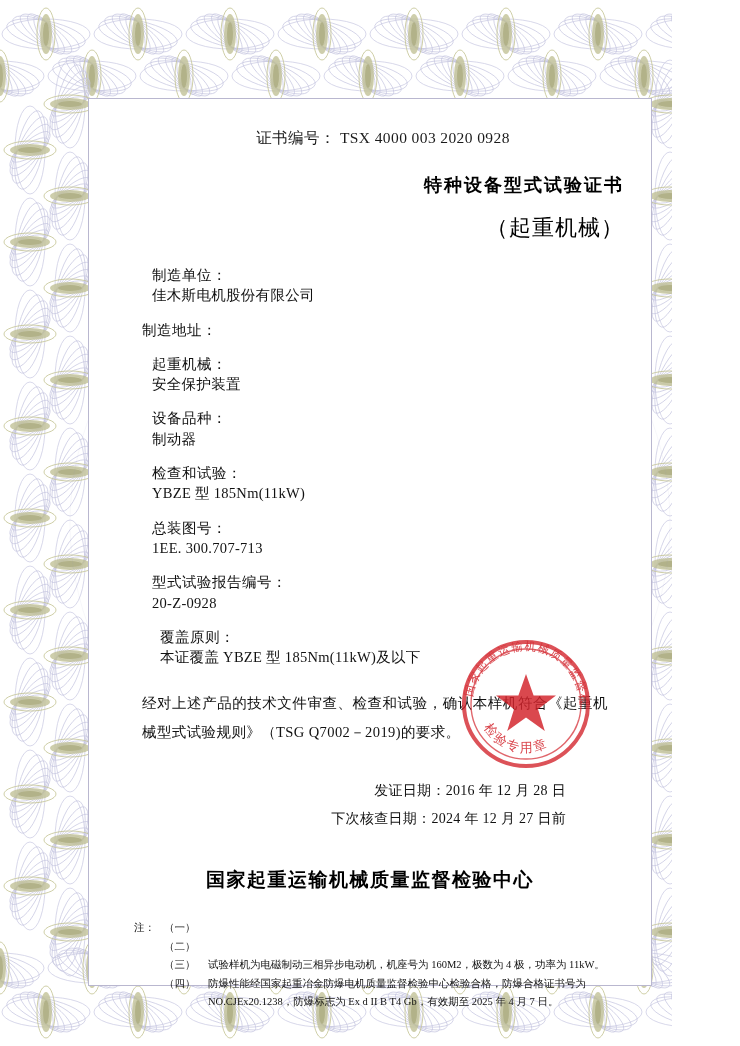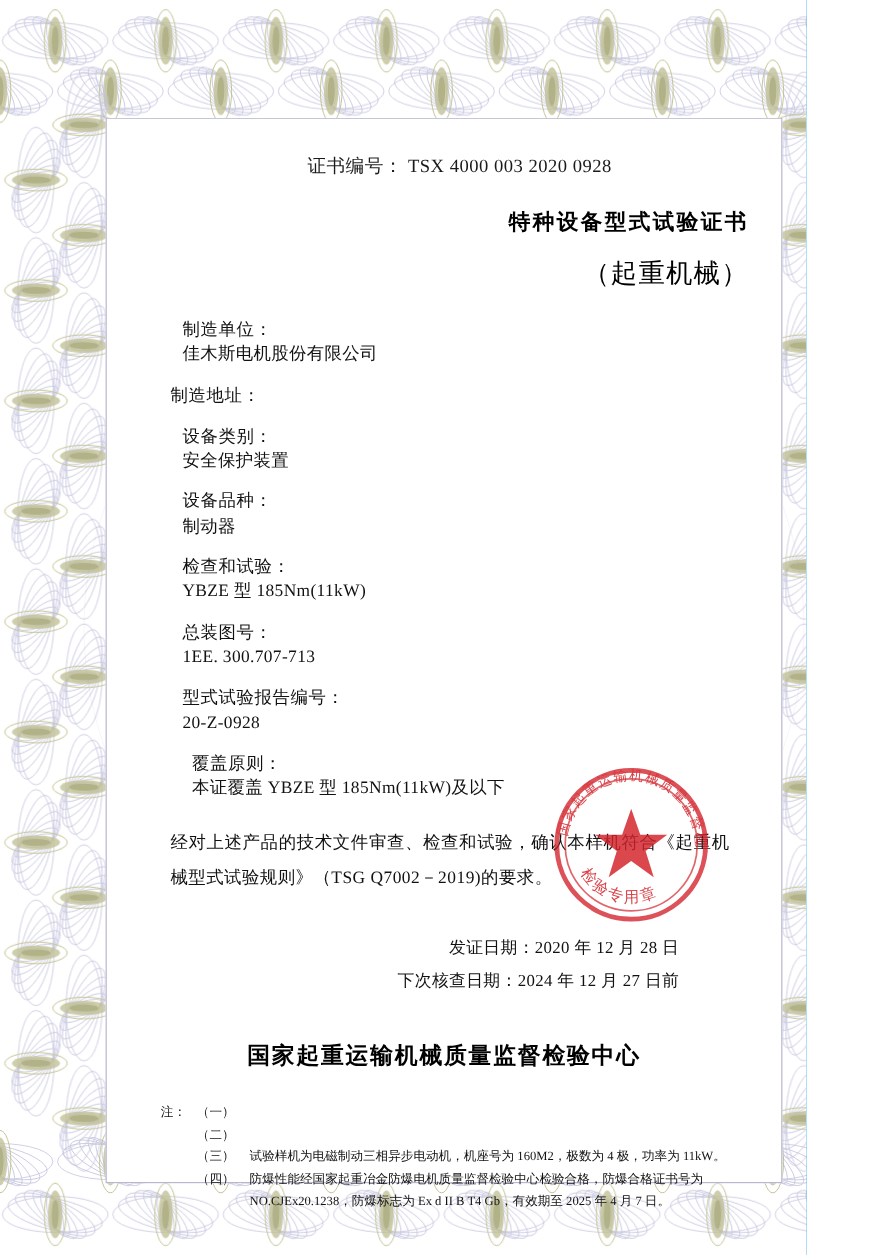--- a/index.html
+++ b/index.html
@@ -5,21 +5,21 @@
   html, body {
     margin: 0;
     padding: 0;
     background: #ffffff;
   }
   #page {
     position: relative;
     width: 672px;
     height: 1046px;
     overflow: hidden;
-    background: #0ea5e9;
+    background: #15803d;
     font-family: "Liberation Serif", serif;
   }
 
   
   .border-bg {
     position: absolute;
     inset: 0;
     background: #ffffff;
   }
   .border-bg svg { display: block; }
@@ -309,21 +309,21 @@
 
     <div class="fields">
       <div class="field-row">
         <span class="field-label">制造单位：</span>
         <span class="field-value">佳木斯电机股份有限公司</span>
       </div>
       <div class="field-row">
         <span class="field-label">制造地址：</span>
       </div>
       <div class="field-row">
-        <span class="field-label">设备类别：</span>
+        <span class="field-label">起重机械：</span>
         <span class="field-value">安全保护装置</span>
       </div>
       <div class="field-row">
         <span class="field-label">设备品种：</span>
         <span class="field-value">制动器</span>
       </div>
       <div class="field-row">
         <span class="field-label">检查和试验：</span>
         <span class="field-value">YBZE 型 185Nm(11kW)</span>
       </div>
@@ -337,21 +337,21 @@
       </div>
       <div class="field-row indent">
         <span class="field-label">覆盖原则：</span>
         <span class="field-value">本证覆盖 YBZE 型 185Nm(11kW)及以下</span>
       </div>
     </div>
 
     <div class="statement">经对上述产品的技术文件审查、检查和试验，确认本样机符合《起重机械型式试验规则》（TSG Q7002－2019)的要求。</div>
 
     <div class="dates">
-      <div>发证日期：2020 年 12 月 28 日</div>
+      <div>发证日期：2016 年 12 月 28 日</div>
       <div>下次核查日期：2024 年 12 月 27 日前</div>
     </div>
 
     <div class="issuer">国家起重运输机械质量监督检验中心</div>
 
     <div class="notes">
       <div class="note-item">
         <span class="notes-label">注：</span>
         <span class="note-marker">（一）</span>
       </div>

